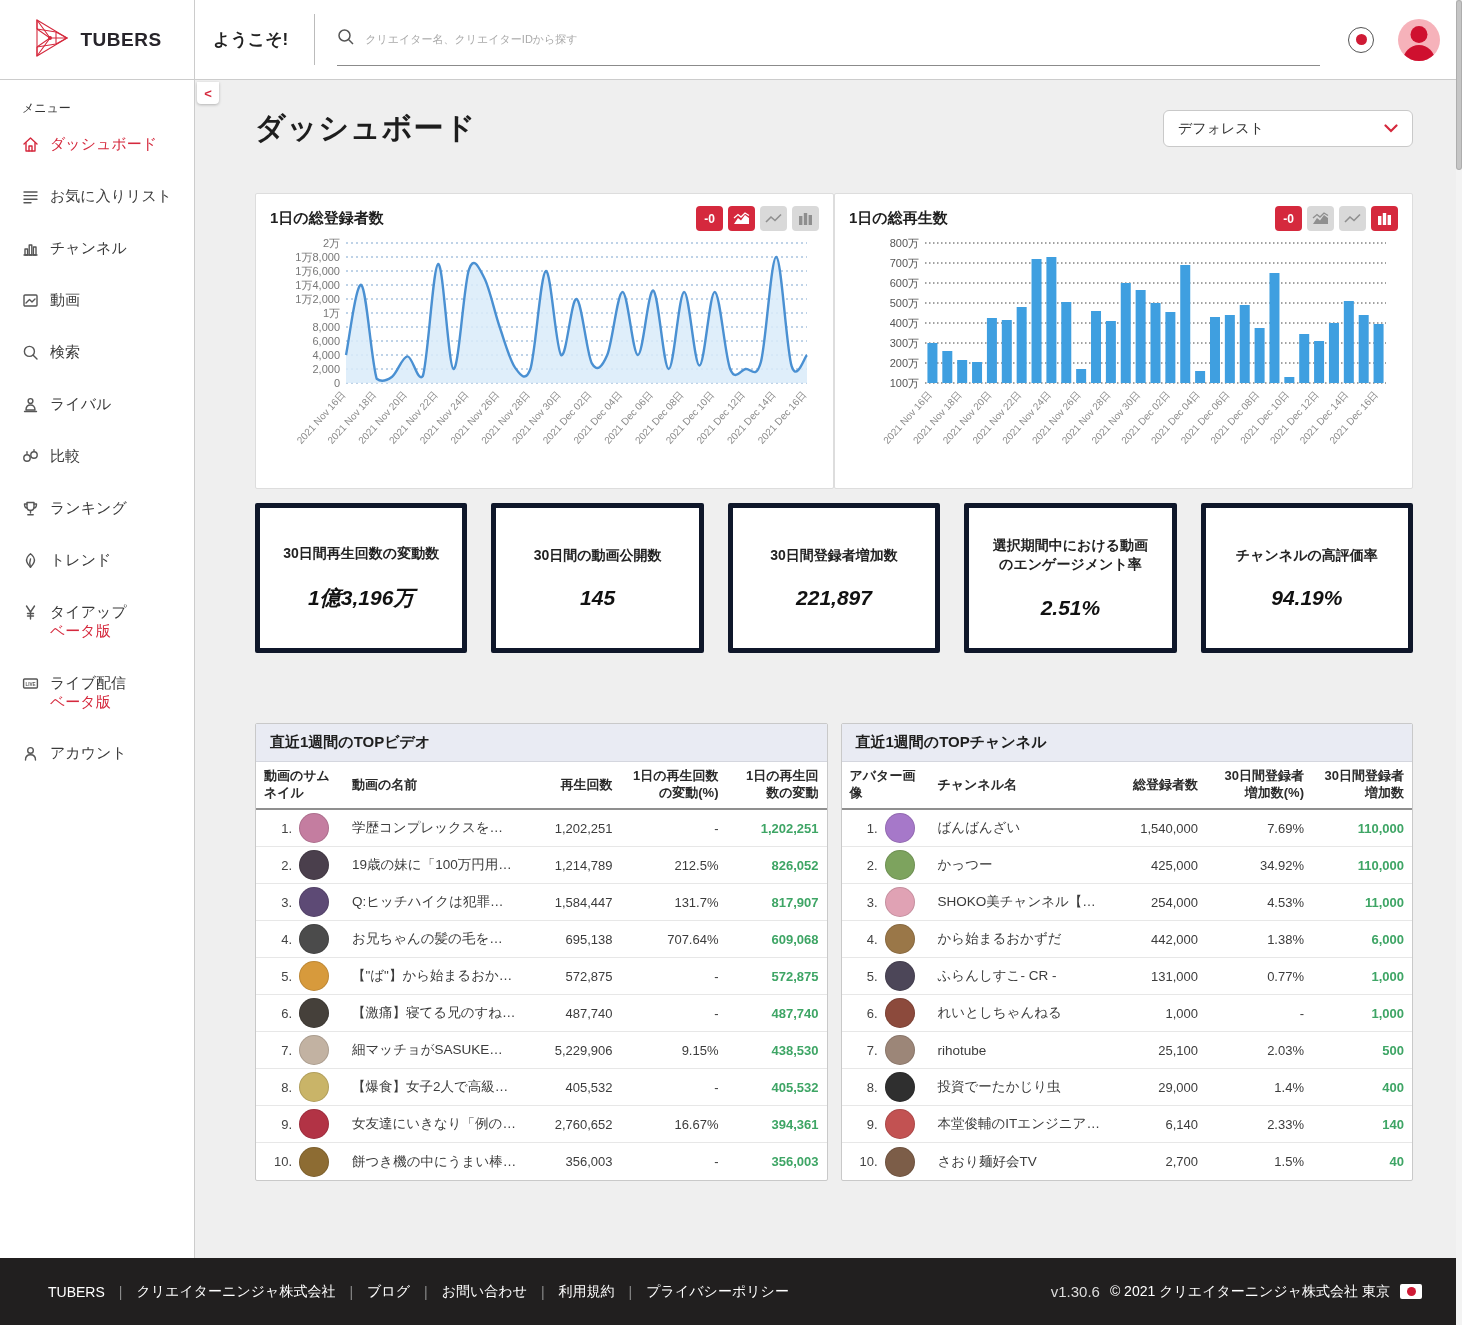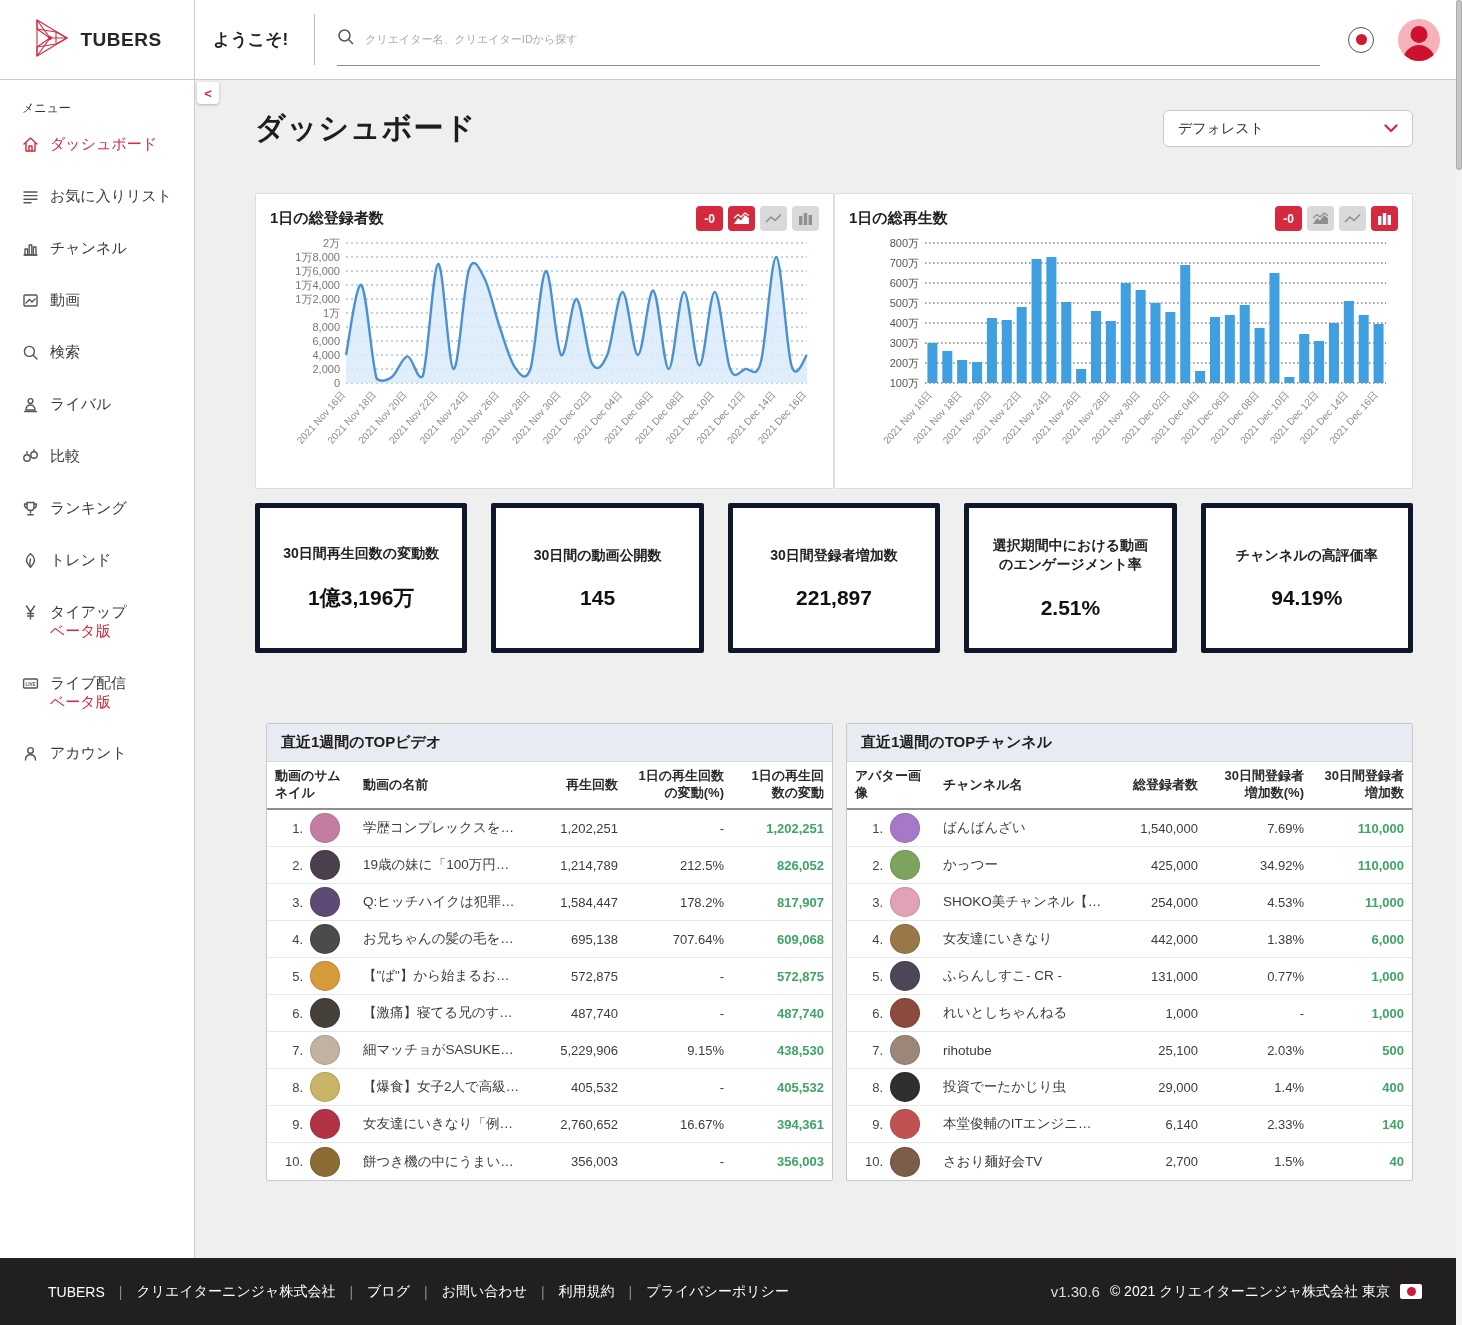--- a/index.html
+++ b/index.html
@@ -46,23 +46,23 @@
   .chart-head { display:flex; align-items:center; justify-content:space-between; }
   .chart-title { font-size:15px; font-weight:bold; color:#1e1e1e; }
   .chart-btns { display:flex; gap:5px; }
   .cbtn { min-width:27px; height:25px; border-radius:4px; background:#d9d9d9; display:flex; align-items:center; justify-content:center; color:#8f8f8f; font-size:12px; font-weight:bold; cursor:pointer; padding:0 4px; }
   .cbtn.red { background:#d5293d; color:#fff; }
   .cbtn svg { width:17px; height:14px; }
 
   .stats-row { display:flex; gap:24px; margin-top:14px; }
   .stat-card { flex:1; background:#fff; border:5px solid #0f172a; border-radius:2px; height:150px; display:flex; flex-direction:column; align-items:center; justify-content:center; padding:10px 18px; text-align:center; }
   .stat-label { font-size:14px; font-weight:bold; color:#222; line-height:1.35; }
-  .stat-value { font-size:21px; font-weight:bold; color:#111; margin-top:22px; }
-
-  .tables-row { display:flex; gap:13px; margin-top:70px; align-items:flex-start;margin-left:11px; }
+  .stat-value { font-size:21px; font-weight:bold; color:#111; margin-top:22px;font-style:italic; }
+
+  .tables-row { display:flex; gap:13px; margin-top:70px; align-items:flex-start; }
   .tbl-card { flex:1; background:#fff; border:1px solid #c9c9c9; border-radius:2px; overflow:hidden; }
   .tbl-title { background:#e9ebf3; padding:9px 14px; font-size:15px; font-weight:bold; color:#1e1e1e; border-bottom:1px solid #d4d6de; }
   .tbl { width:100%; }
   .tr { display:grid; grid-template-columns:88px 1fr 96px 106px 100px; align-items:center; }
   .tr.head { border-bottom:2px solid #8f8f8f; min-height:48px; font-size:13px; font-weight:bold; color:#2a2a2a; }
   .tr.body-row { border-bottom:1px solid #e7e7e7; min-height:37px; font-size:13px; color:#3c3c3c; }
   .tr.body-row:last-child { border-bottom:none; }
   .td { padding:3px 8px; }
   .td.num, .th.num { text-align:right; }
   .th { padding:4px 8px; line-height:1.3; }
@@ -487,21 +487,21 @@
        <div class="td num">212.5%</div>
        <div class="td num green">826,052</div>
               </div>
               <div class="tr body-row">
                 <div class="td rank-cell">
                   <span class="rank">3.</span>
          <span class="thumb" style="background:#5d4a75"></span>
                 </div>
        <div class="td name-cell">Q:ヒッチハイクは犯罪です...</div>
        <div class="td num">1,584,447</div>
-       <div class="td num">178.2%</div>
+       <div class="td num">131.7%</div>
        <div class="td num green">817,907</div>
               </div>
               <div class="tr body-row">
                 <div class="td rank-cell">
                   <span class="rank">4.</span>
          <span class="thumb" style="background:#4b4b4b"></span>
                 </div>
        <div class="td name-cell">お兄ちゃんの髪の毛をぐち...</div>
        <div class="td num">695,138</div>
        <div class="td num">707.64%</div>
@@ -607,21 +607,21 @@
        <div class="td name-cell">SHOKO美チャンネル【40...</div>
        <div class="td num">254,000</div>
        <div class="td num">4.53%</div>
        <div class="td num green">11,000</div>
               </div>
               <div class="tr body-row">
                 <div class="td rank-cell">
                   <span class="rank">4.</span>
          <span class="thumb" style="background:#9a7748"></span>
                 </div>
-       <div class="td name-cell">女友達にいきなり</div>
+       <div class="td name-cell">から始まるおかずだ</div>
        <div class="td num">442,000</div>
        <div class="td num">1.38%</div>
        <div class="td num green">6,000</div>
               </div>
               <div class="tr body-row">
                 <div class="td rank-cell">
                   <span class="rank">5.</span>
          <span class="thumb" style="background:#4c4658"></span>
                 </div>
        <div class="td name-cell">ふらんしすこ- CR -</div>

